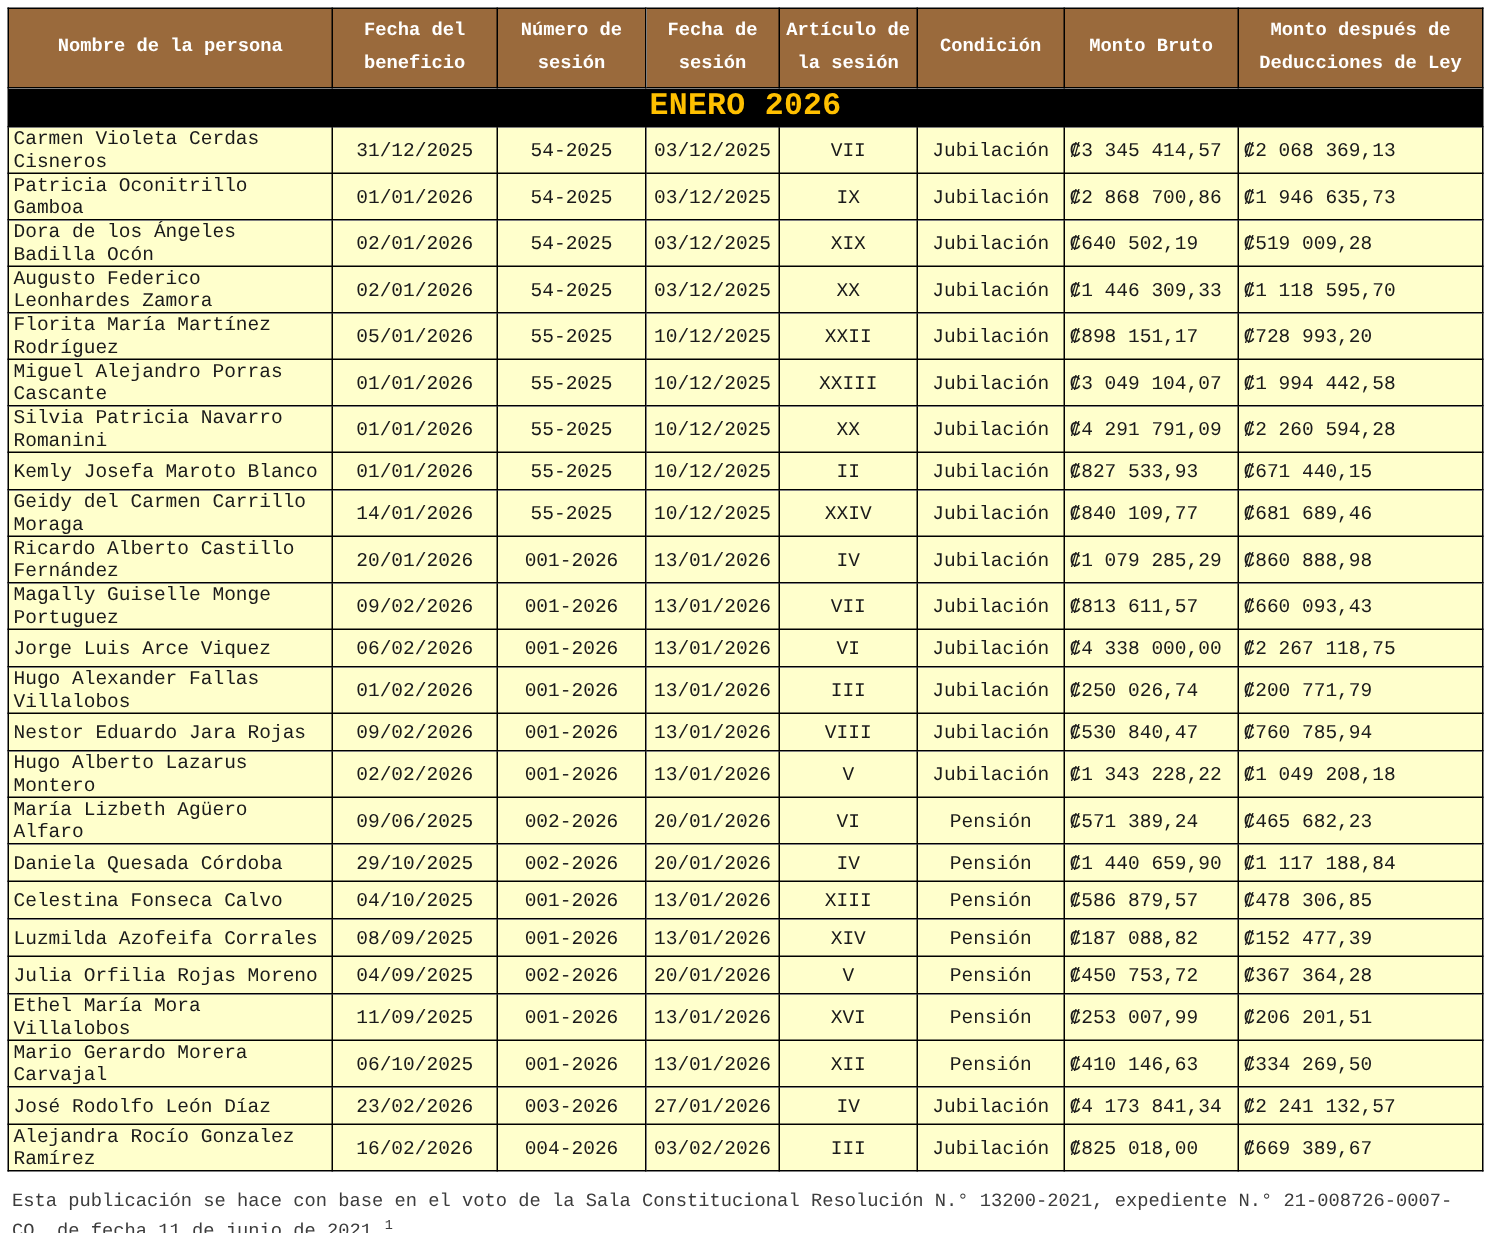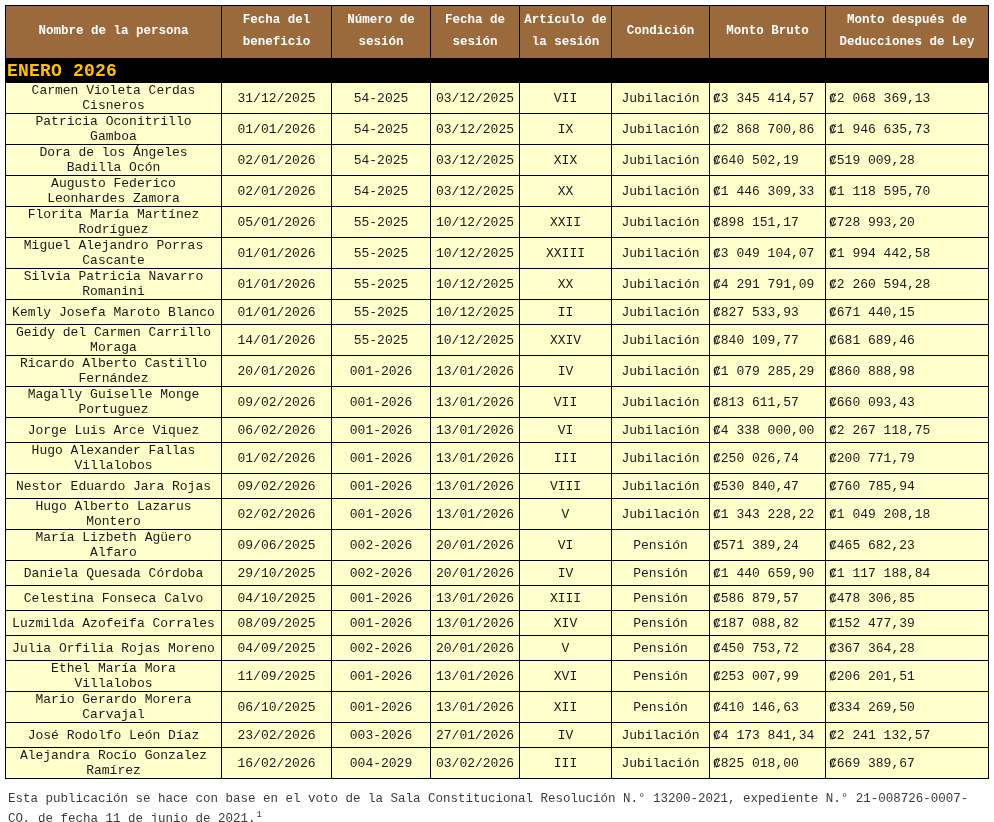--- a/index.html
+++ b/index.html
@@ -28,22 +28,22 @@
     width:983px;
   }
   table.main th, table.main td{
     border:1px solid var(--border);
     overflow:hidden;
   }
   tr.band td{
     background:var(--band-bg);
     color:var(--band-text);
     font-weight:bold;
-    font-size:18px;
-    text-align:left;
+    font-size:21px;
+    text-align:center;
     height:24px;
     letter-spacing:.2px;
   }
   thead th{
     background:var(--header-bg);
     color:var(--header-text);
     font-weight:bold;
     font-size:12.5px;
     height:53px;
     text-align:center;
@@ -53,21 +53,21 @@
     padding:0 2px;
   }
   tbody td.data{
     background:var(--row-bg);
     color:var(--row-text);
     font-size:13px;
     height:25px;
     vertical-align:middle;
     padding:0 3px;
   }
-  td.c0{text-align:center;padding-left:5px;}
+  td.c0{text-align:left;padding-left:5px;}
   td.c1,td.c2,td.c3,td.c4,td.c5{text-align:center;}
   td.c6,td.c7{padding-right:3px;}
   .footer{
     margin:11px 0 16px 3px;
     font-size:12.5px;
     color:var(--footer-text);
     line-height:1.5;
   }
   .footer sup{font-size:9px;margin-left:1px;}
 </style>
@@ -333,21 +333,21 @@
           <td class="data c2">003-2026</td>
           <td class="data c3">27/01/2026</td>
           <td class="data c4">IV</td>
           <td class="data c5">Jubilación</td>
           <td class="data c6">₡4 173 841,34</td>
           <td class="data c7">₡2 241 132,57</td>
         </tr>
         <tr>
           <td class="data c0">Alejandra Rocío Gonzalez Ramírez</td>
           <td class="data c1">16/02/2026</td>
-          <td class="data c2">004-2029</td>
+          <td class="data c2">004-2026</td>
           <td class="data c3">03/02/2026</td>
           <td class="data c4">III</td>
           <td class="data c5">Jubilación</td>
           <td class="data c6">₡825 018,00</td>
           <td class="data c7">₡669 389,67</td>
         </tr>
       </tbody>
   </table>
 
   <div class="footer">

